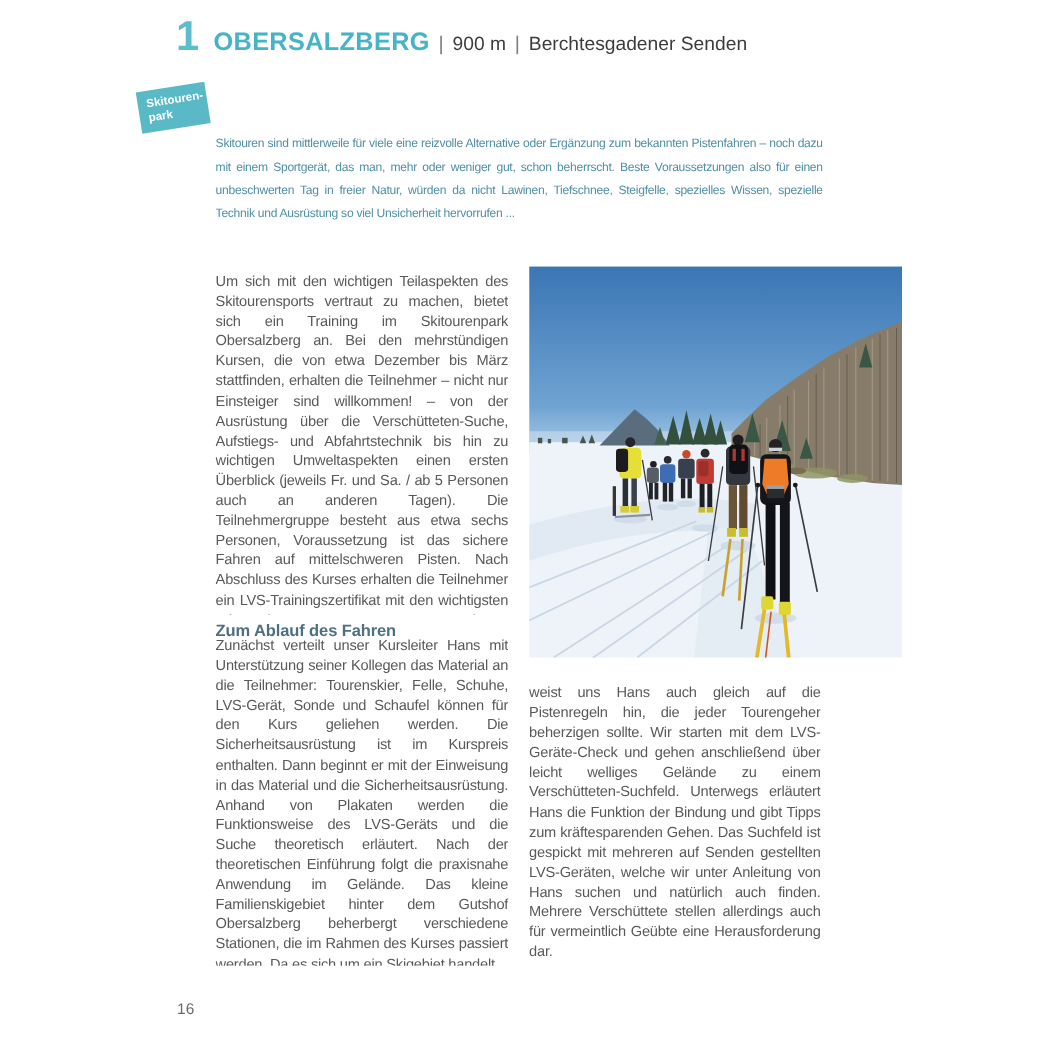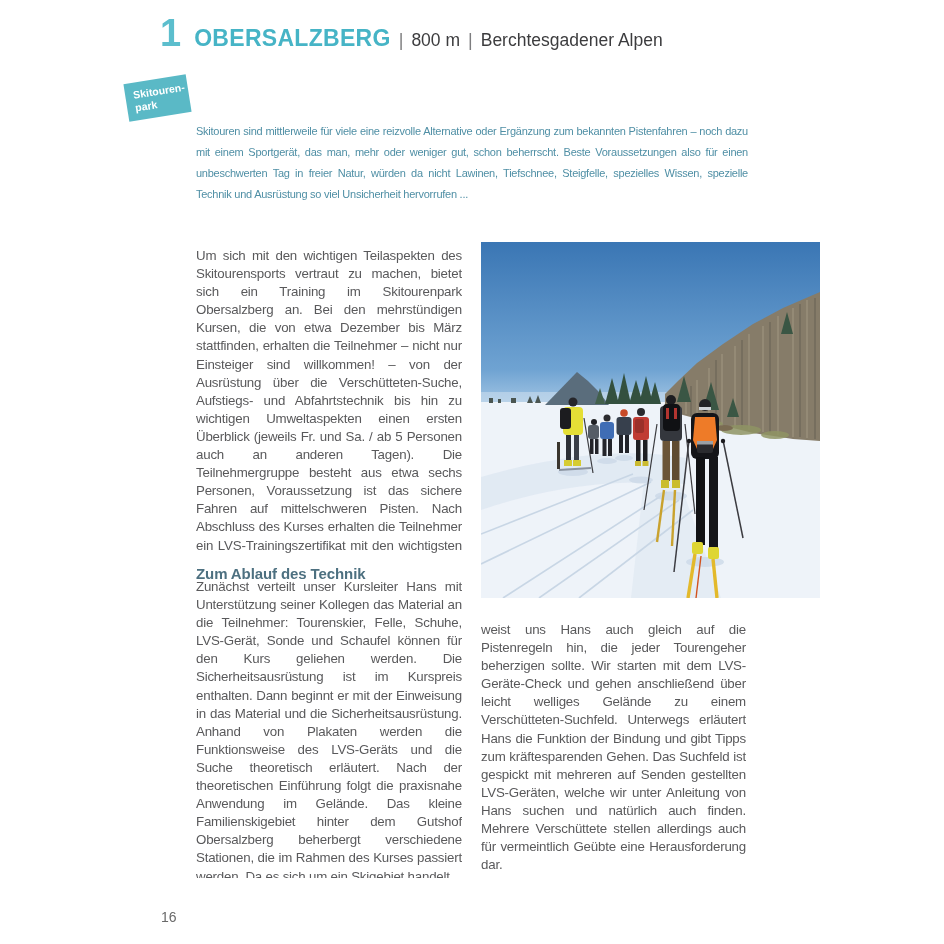--- a/index.html
+++ b/index.html
@@ -67,35 +67,35 @@
 </style>
 </head>
 <body>
 
 <div class="page">
 
   <div class="chapter-header">
     <span class="chapter-number">1</span>
     <span class="chapter-location">OBERSALZBERG</span>
     <span class="sep">|</span>
-    <span class="chapter-meta">800 m</span>
+    <span class="chapter-meta">900 m</span>
     <span class="sep">|</span>
-    <span class="chapter-meta">Berchtesgadener Alpen</span>
+    <span class="chapter-meta">Berchtesgadener Senden</span>
   </div>
 
   <div class="badge">
     <span>Skitouren-</span>
     <span>park</span>
   </div>
 
 
   <div class="intro">Skitouren sind mittlerweile für viele eine reizvolle Alternative oder Ergänzung zum bekannten Pistenfahren – noch dazu mit einem Sportgerät, das man, mehr oder weniger gut, schon beherrscht. Beste Voraussetzungen also für einen unbeschwerten Tag in freier Natur, würden da nicht Lawinen, Tiefschnee, Steigfelle, spezielles Wissen, spezielle Technik und Ausrüstung so viel Unsicherheit hervorrufen ...</div>
 
   <div class="col-left-p1 body-text">Um sich mit den wichtigen Teilaspekten des Skitourensports vertraut zu machen, bietet sich ein Training im Skitourenpark Obersalzberg an. Bei den mehrstündigen Kursen, die von etwa Dezember bis März stattfinden, erhalten die Teilnehmer – nicht nur Einsteiger sind willkommen! – von der Ausrüstung über die Verschütteten-Suche, Aufstiegs- und Abfahrtstechnik bis hin zu wichtigen Umweltaspekten einen ersten Überblick (jeweils Fr. und Sa. / ab 5 Personen auch an anderen Tagen). Die Teilnehmergruppe besteht aus etwa sechs Personen, Voraussetzung ist das sichere Fahren auf mittelschweren Pisten. Nach Abschluss des Kurses erhalten die Teilnehmer ein LVS-Trainingszertifikat mit den wichtigsten Informationen zum Thema Verschüttetensuche.</div>
-  <div class="subheading">Zum Ablauf des Technik</div>
+  <div class="subheading">Zum Ablauf des Fahren</div>
   <div class="col-left-p2 body-text">Zunächst verteilt unser Kursleiter Hans mit Unterstützung seiner Kollegen das Material an die Teilnehmer: Tourenskier, Felle, Schuhe, LVS-Gerät, Sonde und Schaufel können für den Kurs geliehen werden. Die Sicherheitsausrüstung ist im Kurspreis enthalten. Dann beginnt er mit der Einweisung in das Material und die Sicherheitsausrüstung. Anhand von Plakaten werden die Funktionsweise des LVS-Geräts und die Suche theoretisch erläutert. Nach der theoretischen Einführung folgt die praxisnahe Anwendung im Gelände. Das kleine Familienskigebiet hinter dem Gutshof Obersalzberg beherbergt verschiedene Stationen, die im Rahmen des Kurses passiert werden. Da es sich um ein Skigebiet handelt,</div>
 
   <div class="photo">
     <svg viewBox="0 0 339 356" preserveAspectRatio="none">
       <defs>
         <linearGradient id="sky" x1="0" y1="0" x2="0" y2="1">
           <stop offset="0" stop-color="#3a76b4"></stop>
           <stop offset="0.75" stop-color="#6fa3d2"></stop>
           <stop offset="1" stop-color="#aecde8"></stop>
         </linearGradient>

